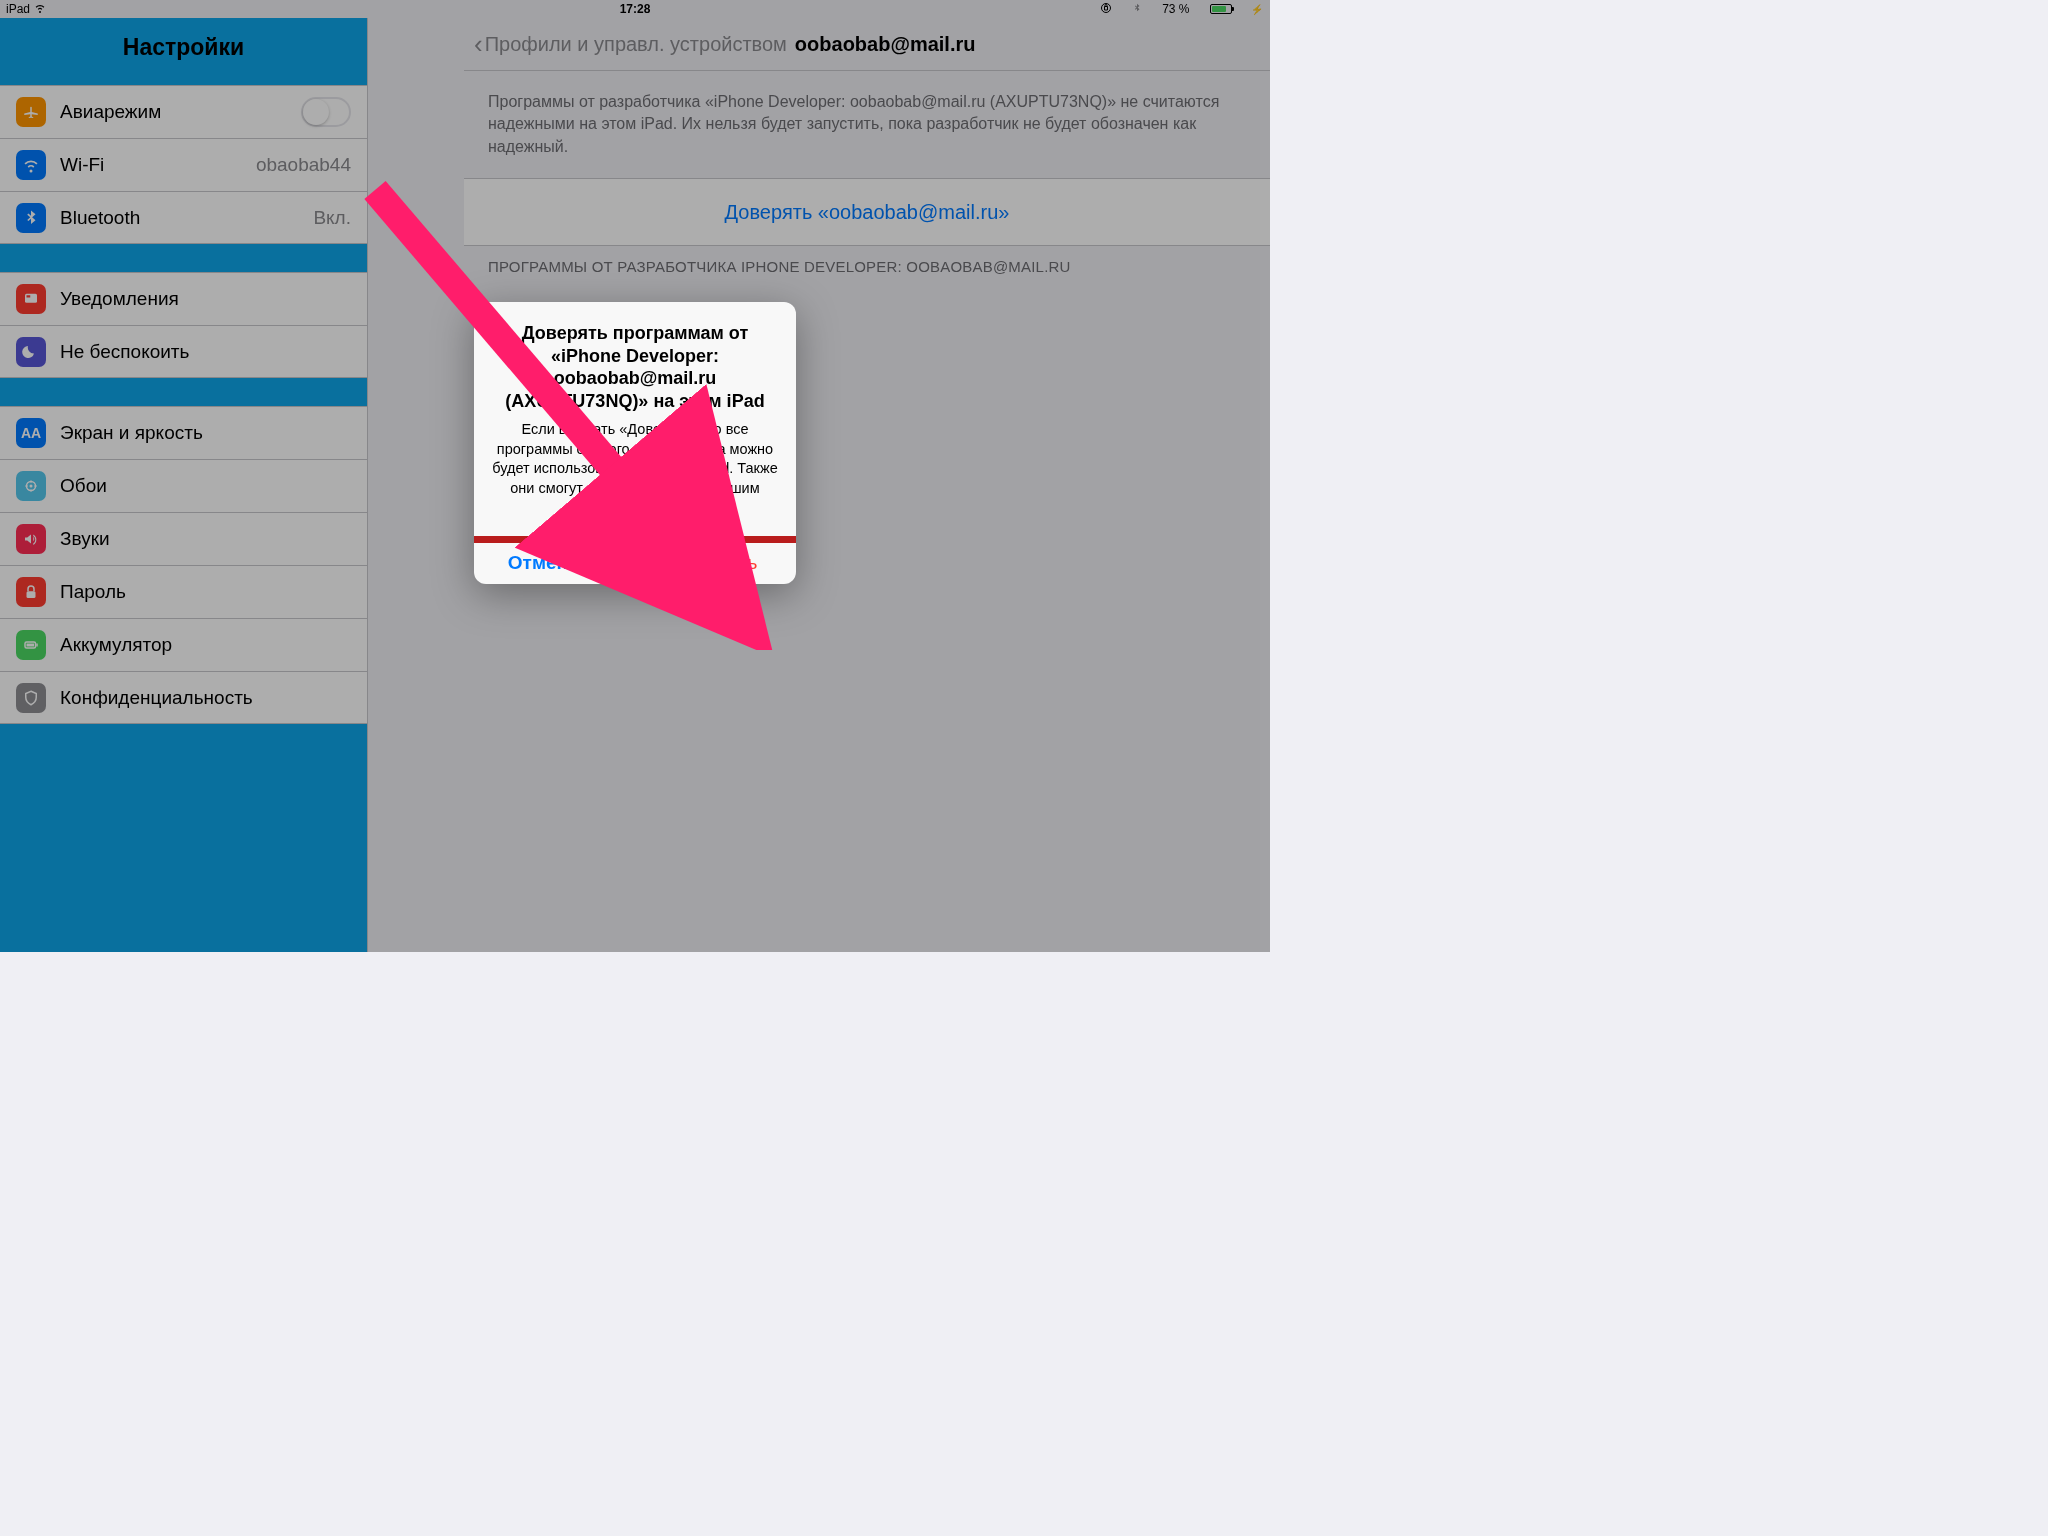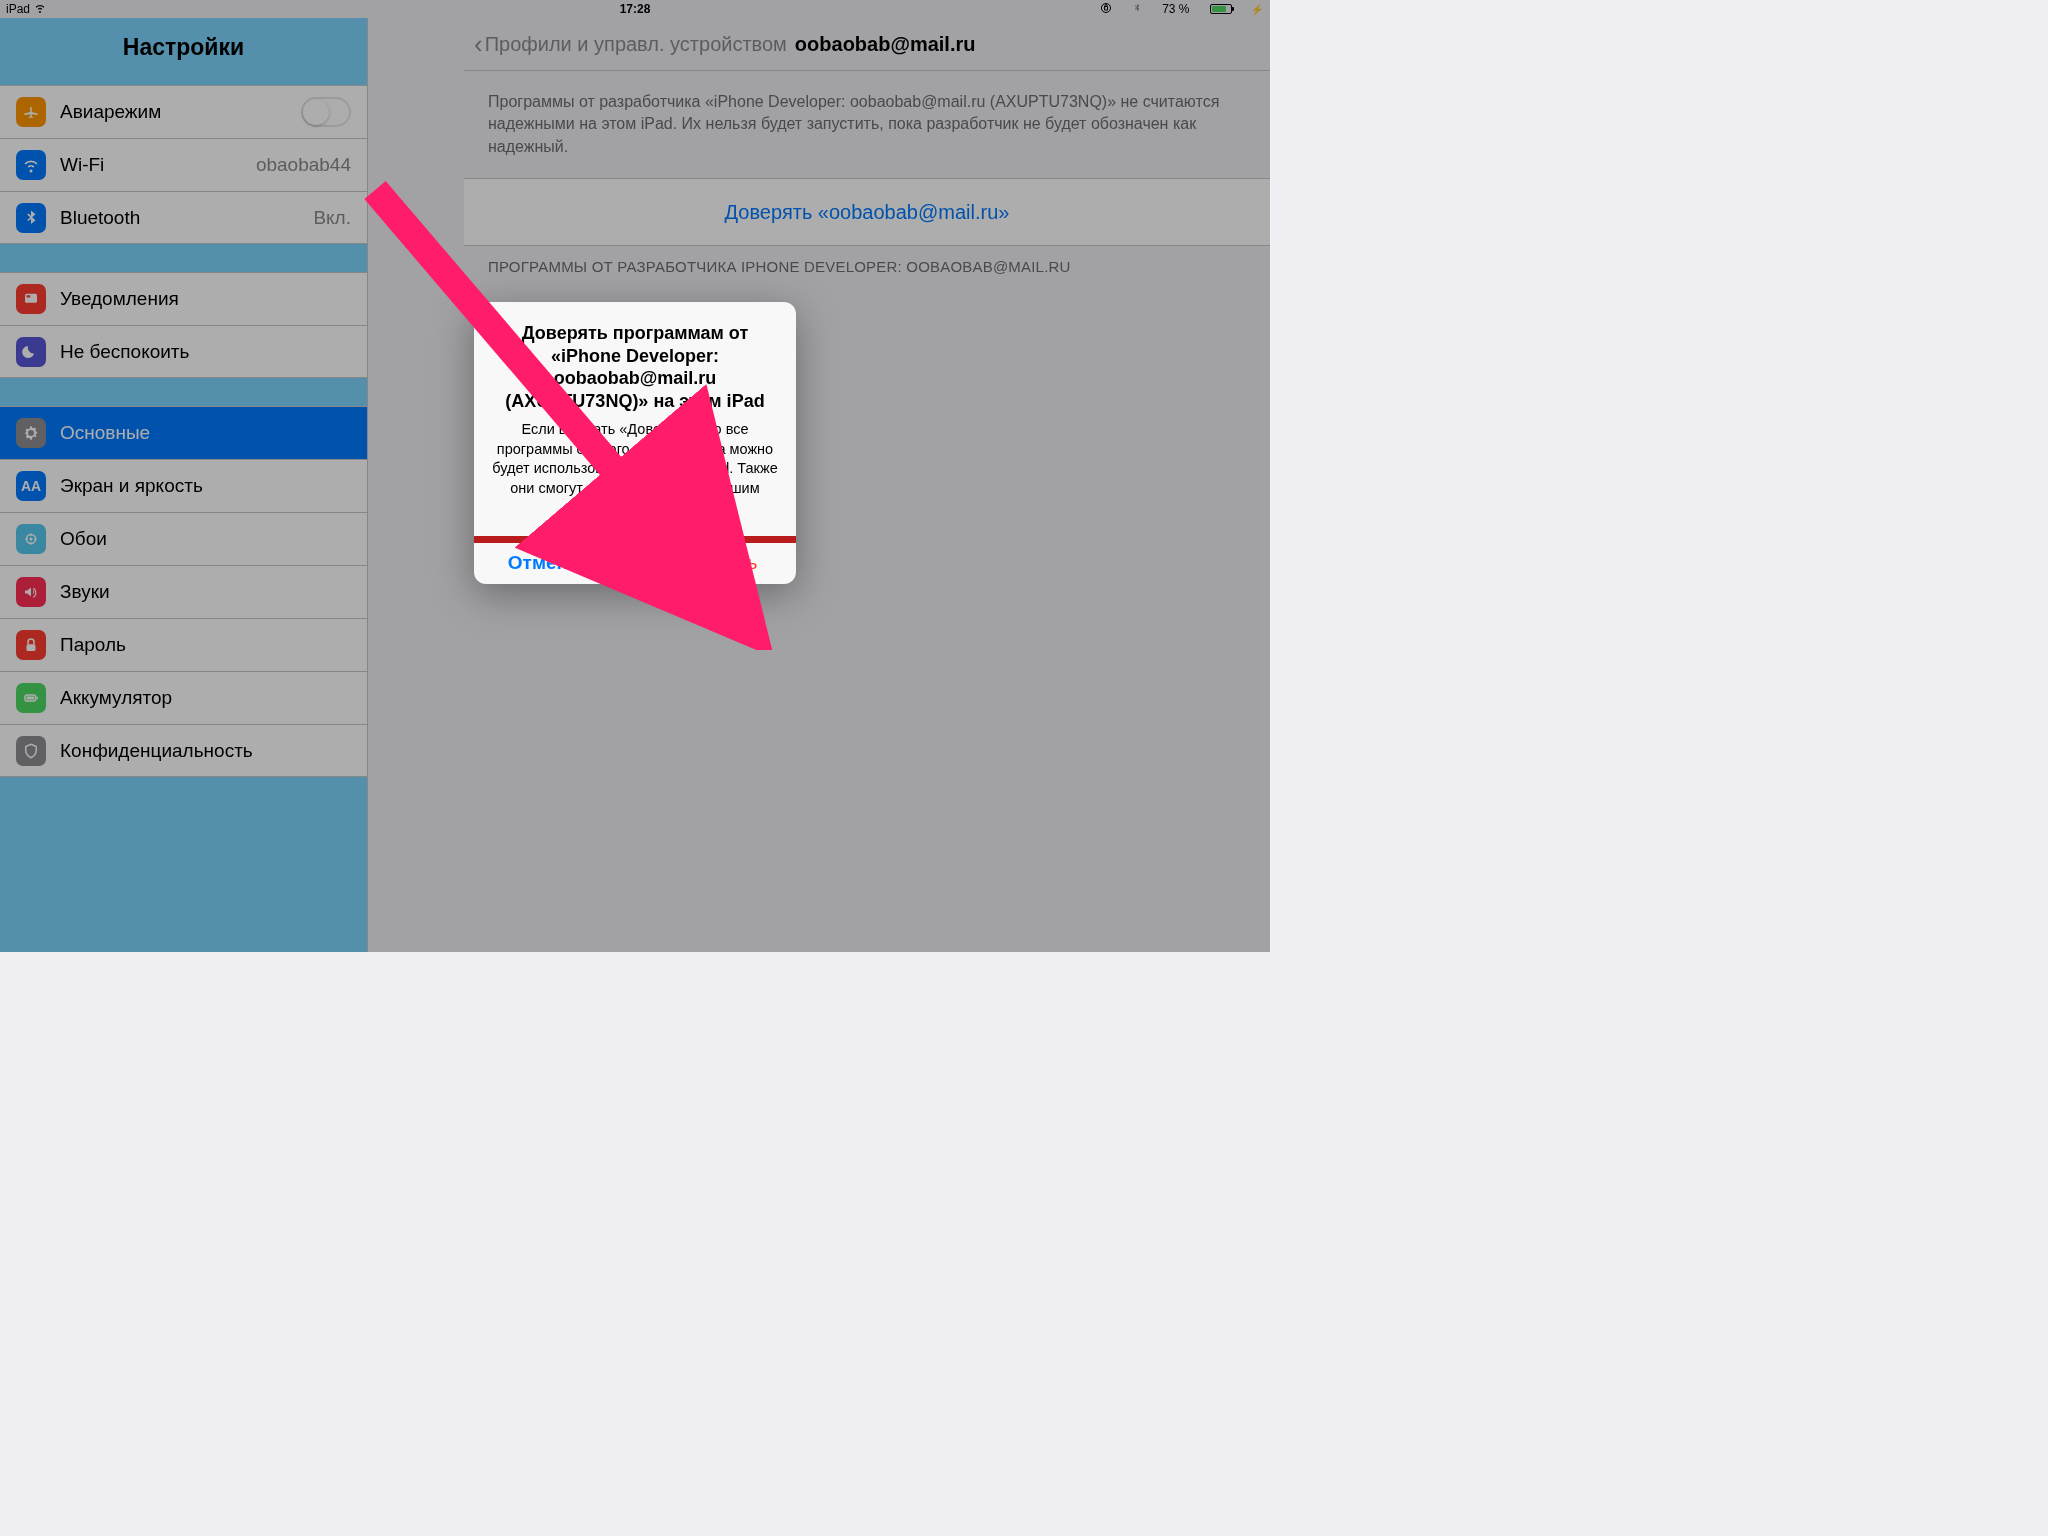--- a/index.html
+++ b/index.html
@@ -10,21 +10,21 @@
   .status-bar { position: absolute; top: 0; left: 0; right: 0; height: 18px; font-size: 12px; color: #000; display: flex; align-items: center; padding: 0 6px; }
   .status-left { display: flex; align-items: center; gap: 4px; }
   .status-center { position: absolute; left: 50%; transform: translateX(-50%); font-weight: 600; }
   .status-right { margin-left: auto; display: flex; align-items: center; gap: 20px; }
   .battery { width: 22px; height: 10px; border: 1px solid #000; border-radius: 2px; position: relative; }
   .battery::after { content: ""; position: absolute; right: -3px; top: 2px; width: 2px; height: 4px; background: #000; border-radius: 0 1px 1px 0; }
   .battery-fill { position: absolute; left: 1px; top: 1px; bottom: 1px; width: 70%; background: #4cd964; border-radius: 1px; }
   .charge-bolt { font-size: 10px; }
 
   
-  .pane-left { position: absolute; left: 0; top: 18px; bottom: 0; width: 368px; background: #7dd3fc; border-right: 1px solid #c8c7cc; }
+  .pane-left { position: absolute; left: 0; top: 18px; bottom: 0; width: 368px; background: #0ea5e9; border-right: 1px solid #c8c7cc; }
   .pane-right { position: absolute; left: 464px; right: 0; top: 18px; bottom: 0; background: #efeff4; }
 
   .nav-title { text-align: center; font-size: 23px; font-weight: 700; padding: 16px 0 24px; }
   .nav-row { display: flex; align-items: center; height: 53px; padding: 0 16px; background: #fff; border-top: 1px solid #c8c7cc; }
   .nav-row.last { border-bottom: 1px solid #c8c7cc; }
   .nav-icon { width: 30px; height: 30px; border-radius: 7px; margin-right: 14px; display: flex; align-items: center; justify-content: center; flex-shrink: 0; font-size: 18px; color: #fff; }
   .nav-label { font-size: 19px; color: #000; }
   .nav-value { margin-left: auto; font-size: 19px; color: #8a8a8e; }
   .nav-section-gap { height: 28px; }
   .nav-row.selected { background: #007aff; }
@@ -153,28 +153,20 @@
     <div class="nav-icon i-dnd">
       <svg class="gl" viewBox="0 0 24 24">
           <path d="M16 14A8 8 0 018 4a8 8 0 108 10z"></path>
         </svg>
     </div>
     <span class="nav-label">Не беспокоить</span>
   </div>
 
   <div class="nav-section-gap"></div>
 
-  <div class="nav-row selected">
-    <div class="nav-icon i-general">
-      <svg class="gl" viewBox="0 0 24 24">
-          <path d="M12 8a4 4 0 100 8 4 4 0 000-8zm9 4l-2 .5a7 7 0 01-.8 2l1 1.8-1.4 1.4-1.8-1a7 7 0 01-2 .8L13 21h-2l-.5-2a7 7 0 01-2-.8l-1.8 1L5.3 17l1-1.8a7 7 0 01-.8-2L3 12l2-.5a7 7 0 01.8-2l-1-1.8L6.2 6l1.8 1a7 7 0 012-.8L11 3h2l.5 2a7 7 0 012 .8l1.8-1L18.7 6l-1 1.8a7 7 0 01.8 2z"></path>
-        </svg>
-    </div>
-    <span class="nav-label">Основные</span>
-  </div>
   <div class="nav-row">
     <div class="nav-icon i-display">AA</div>
     <span class="nav-label">Экран и яркость</span>
   </div>
   <div class="nav-row">
     <div class="nav-icon i-wallpaper">
       <svg class="gl" viewBox="0 0 24 24">
           <circle cx="12" cy="12" r="6" fill="none" stroke="#fff" stroke-width="2"></circle>
           <circle cx="12" cy="12" r="2"></circle>
           <circle cx="12" cy="6" r="1.5"></circle>

